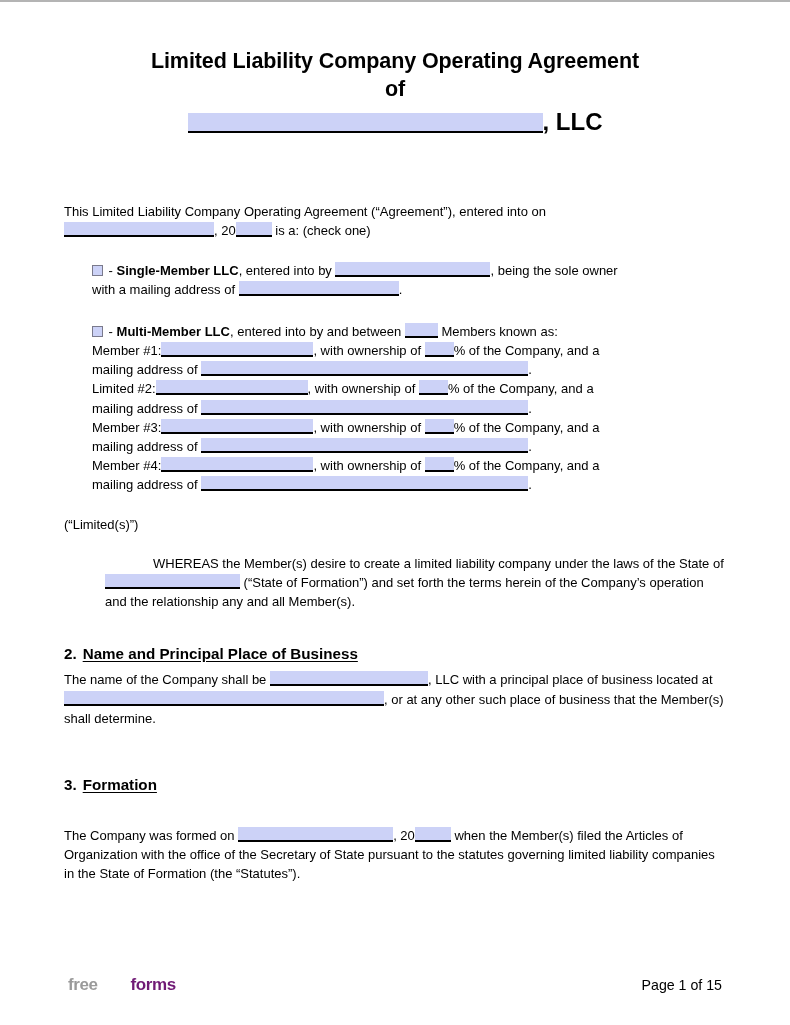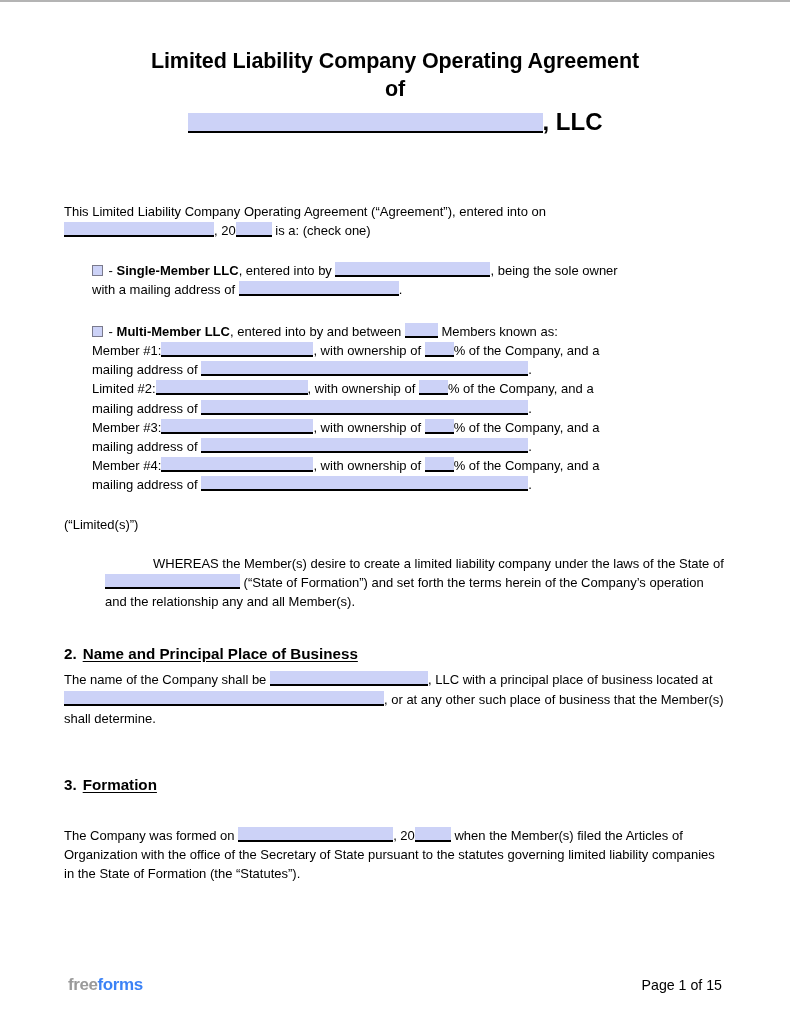--- a/index.html
+++ b/index.html
@@ -129,21 +129,21 @@
     display: flex;
     align-items: center;
     justify-content: space-between;
   }
   .logo {
     font-size: 17px;
     font-weight: bold;
     letter-spacing: -0.4px;
   }
   .logo .free  { color: #9a9a9a; }
-  .logo .forms { color: #3b82f6; }
+  .logo .forms { color: #701a75; margin-left: 33px; }
   .page-num {
     font-size: 14.2px;
     color: #000;
   }
 </style>
 </head>
 <body>
 
 <div class="page">
 

